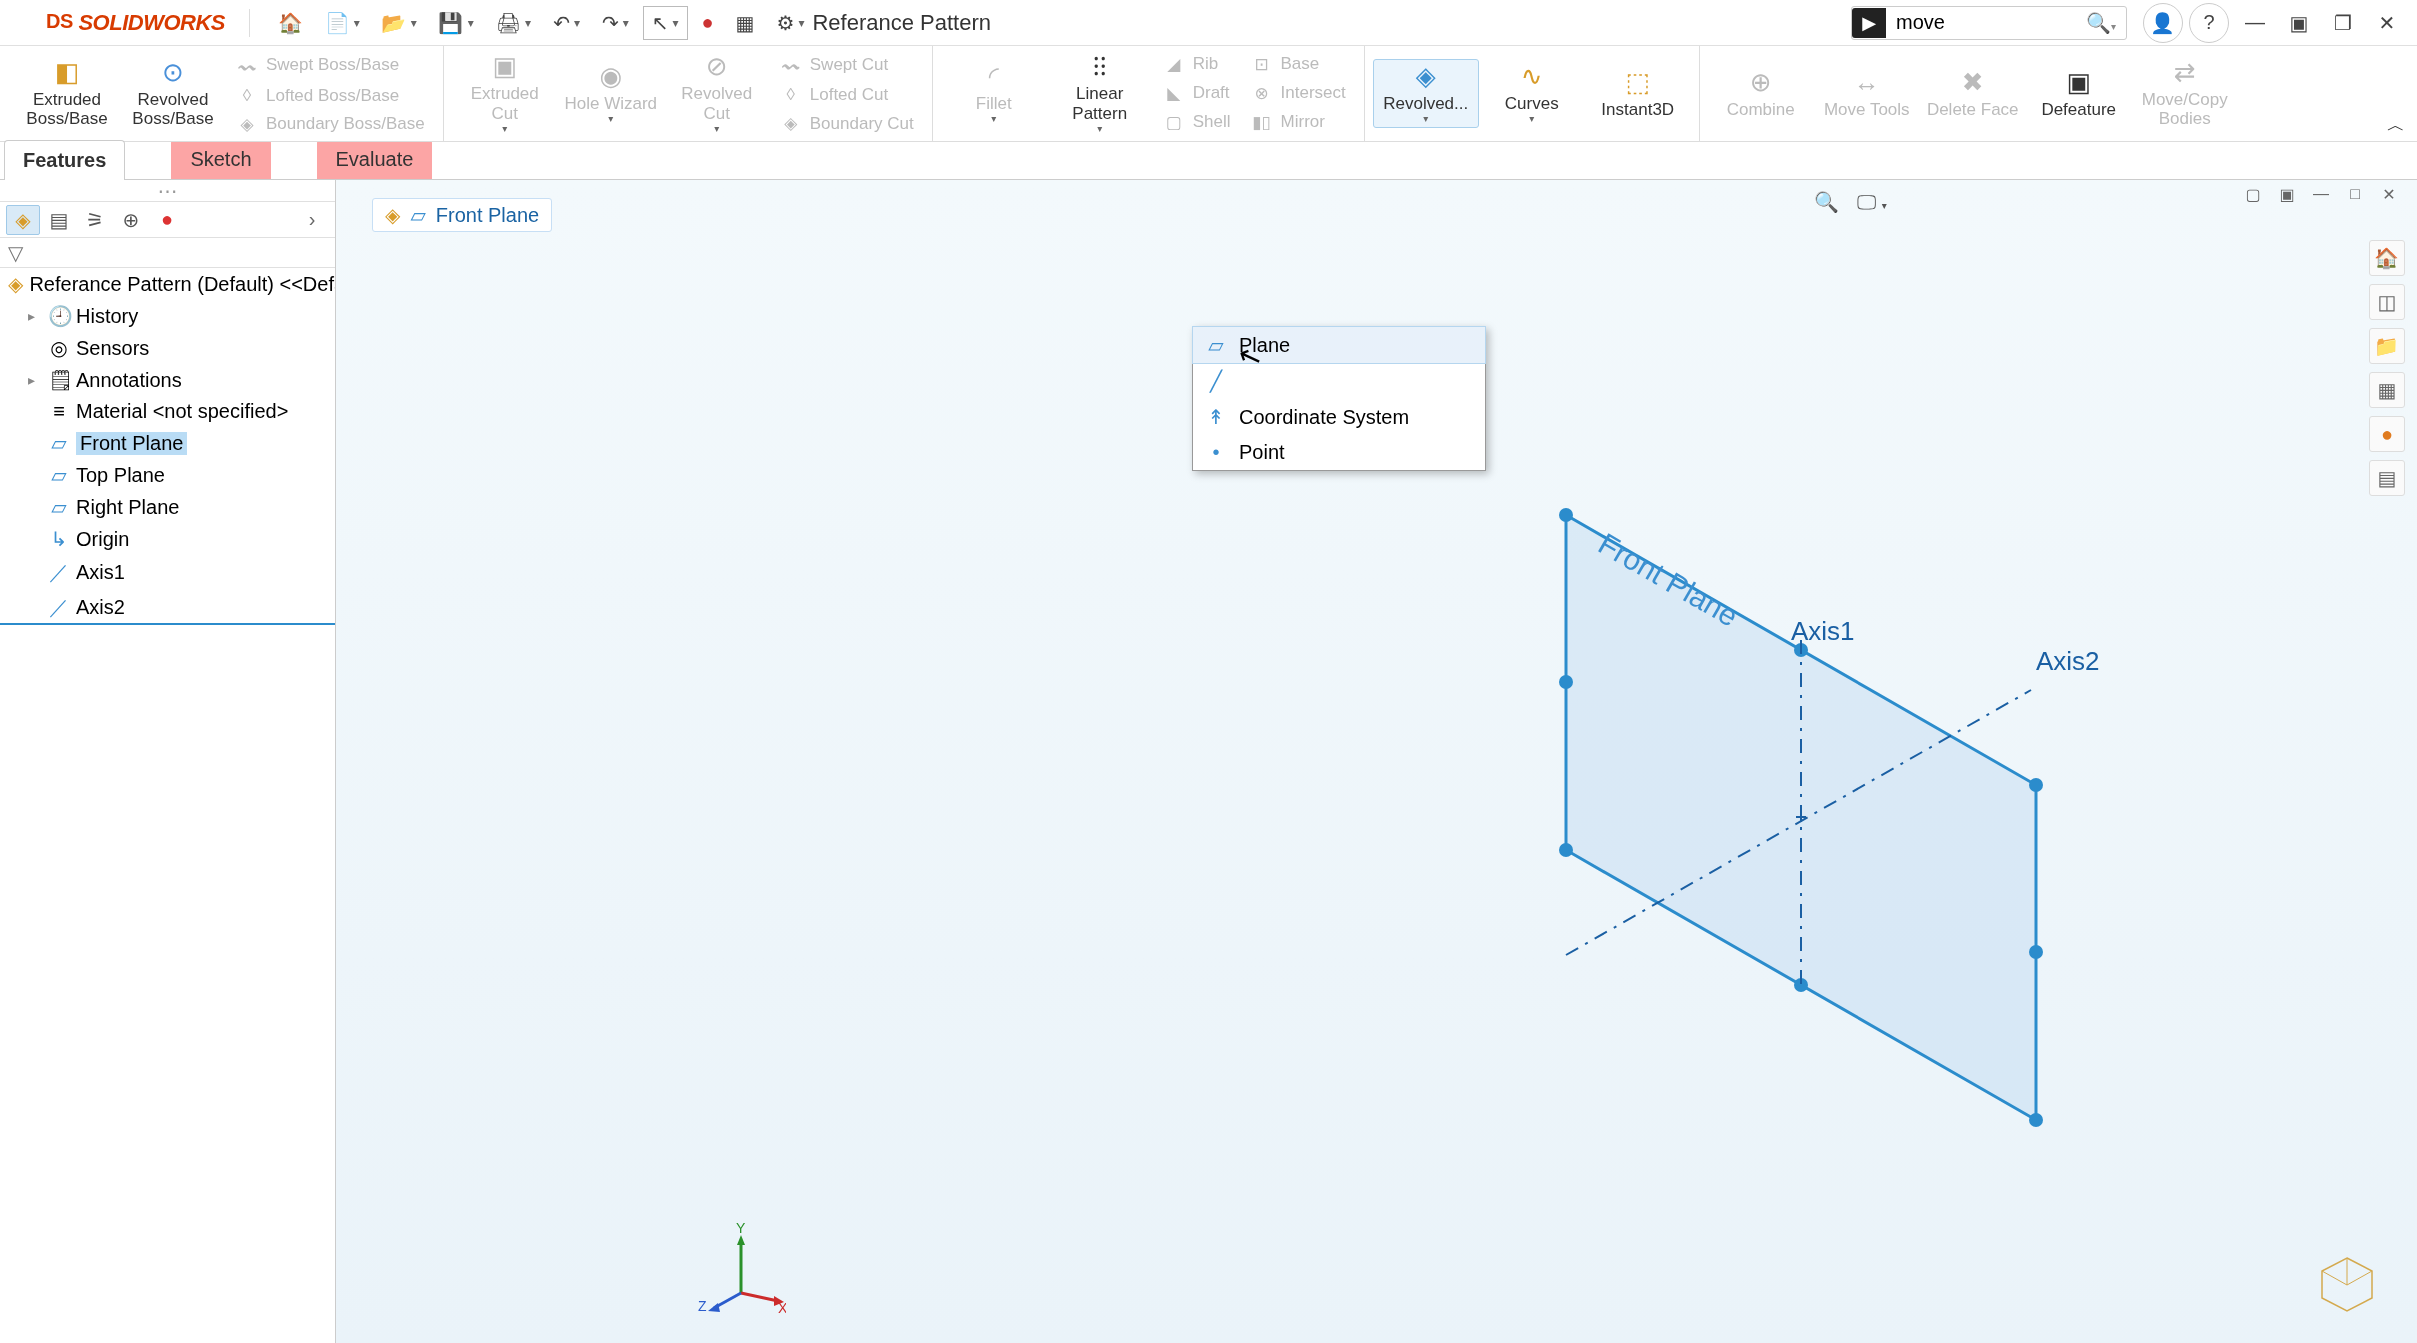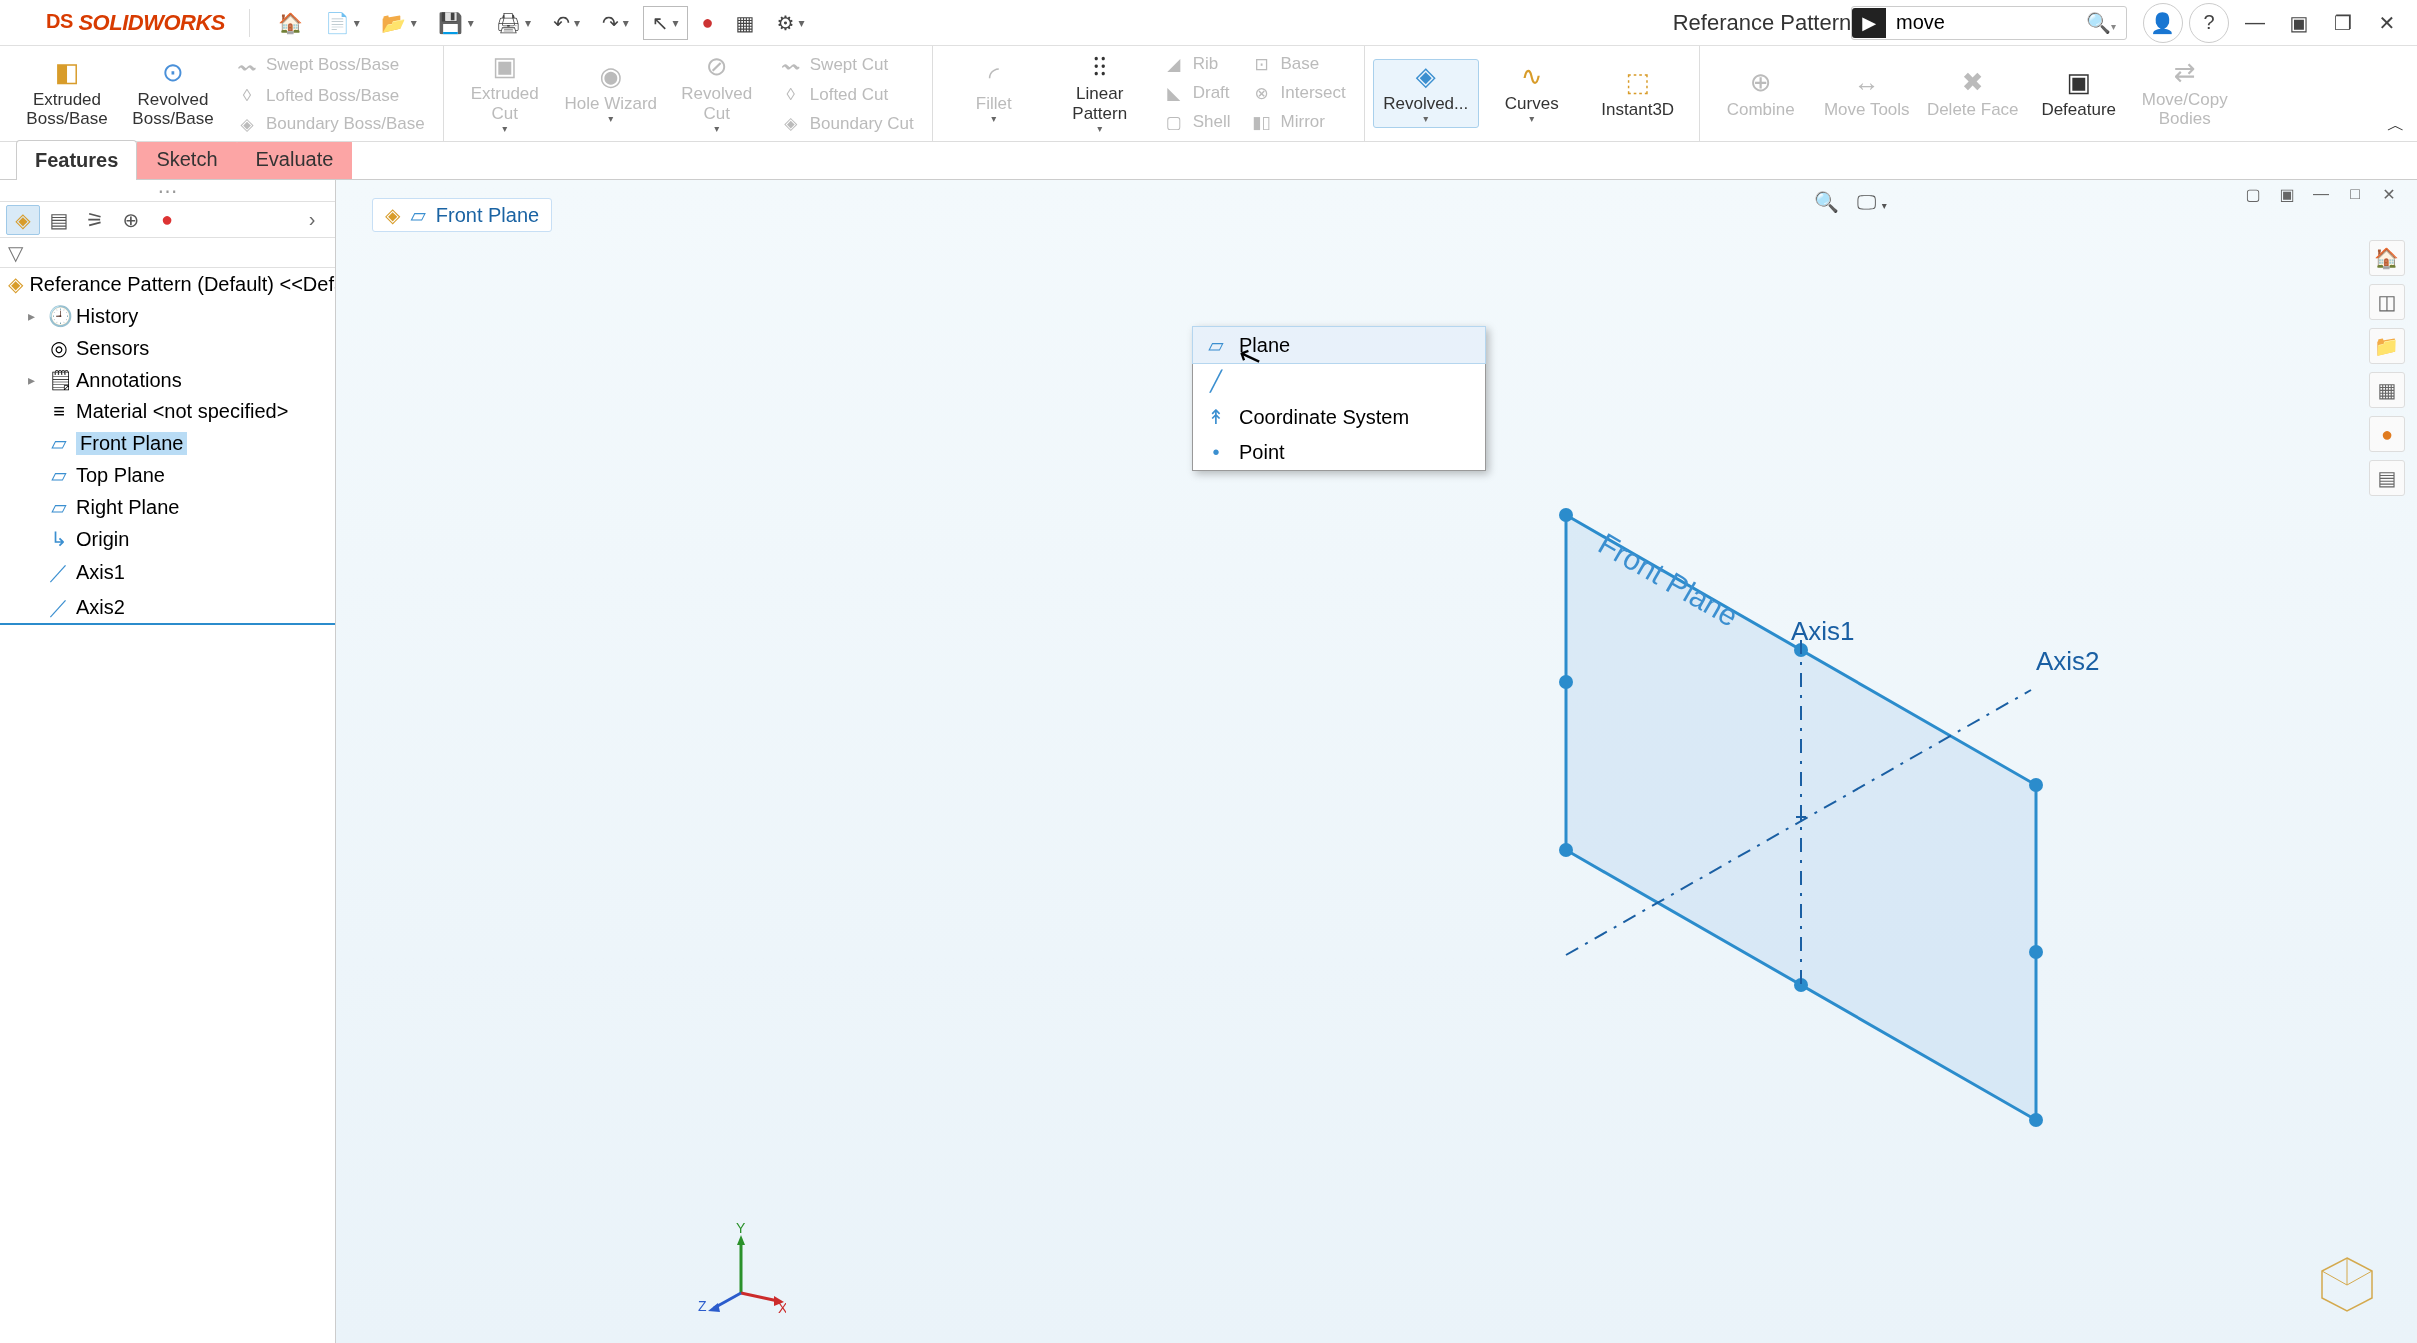--- a/index.html
+++ b/index.html
@@ -9,21 +9,21 @@
 .title-bar { height: 46px; display: flex; align-items: center; background: #fff; border-bottom: 1px solid #e0e0e0; }
 .logo { color: #d83b01; font-weight: bold; font-style: italic; padding: 0 14px; font-size: 22px; letter-spacing: -0.5px; margin-left: 32px; }
 .logo .ds { font-size: 20px; font-style: normal; vertical-align: top; }
 .menubar { display: flex; gap: 2px; }
 .menubar .menu-item { padding: 6px 12px; font-size: 20px; cursor: pointer; }
 .pin-icon { padding: 6px 10px; color: #777; }
 .toolbar-sep { width: 1px; height: 28px; background: #ddd; margin: 0 10px; }
 .qa-toolbar { display: flex; align-items: center; gap: 6px; margin-left: 10px; }
 .qa-btn { padding: 4px 8px; display: flex; align-items: center; gap: 2px; cursor: pointer; color: #444; position: relative; }
 .qa-btn .drop { font-size: 12px; color: #666; margin-left: 2px; }
-.title-text { flex: 1; text-align: right; font-size: 22px; color: #333; }
+.title-text { flex: 1; text-align: left; font-size: 22px; color: #333; }
 .search-box { display: flex; align-items: center; border: 1px solid #ccc; border-radius: 3px; height: 34px; margin-right: 16px; }
 .search-prefix { background: #222; color: #fff; padding: 4px 10px; font-size: 18px; border-radius: 3px 0 0 3px; }
 .search-input { border: none; padding: 4px 10px; width: 190px; font-size: 20px; outline: none; }
 .search-mag { padding: 0 10px; color: #888; }
 .win-controls { display: flex; gap: 4px; margin-right: 10px; }
 .win-btn { width: 40px; height: 40px; display: flex; align-items: center; justify-content: center; color: #444; cursor: pointer; }
 .help-btn { width: 40px; height: 40px; display: flex; align-items: center; justify-content: center; color: #444; border-radius: 50%; border: 1px solid #ccc; cursor: pointer; margin-right: 6px; }
 
 
 .ribbon { height: 96px; background: #fff; border-bottom: 1px solid #ddd; display: flex; align-items: stretch; position: relative; padding-left: 6px; }
@@ -32,21 +32,21 @@
 .ribbon-big.disabled { color: #bbb; }
 .ribbon-big .icon { font-size: 26px; margin-bottom: 2px; }
 .ribbon-big .drop-small { font-size: 10px; color: #666; }
 .ribbon-small-col { display: flex; flex-direction: column; justify-content: center; gap: 4px; padding: 0 6px; }
 .ribbon-small { display: flex; align-items: center; gap: 8px; font-size: 17px; color: #bbb; padding: 2px 4px; white-space: nowrap; }
 .ribbon-small .icon { width: 22px; text-align: center; }
 .ribbon-big.block { line-height: 1.15; }
 .ribbon-collapse { position: absolute; right: 12px; bottom: 4px; color: #333; font-size: 18px; cursor: pointer; }
 
 
-.tab-strip { height: 38px; display: flex; align-items: flex-end; background: #fff; border-bottom: 1px solid #ccc; padding-left: 16px; }
+.tab-strip { height: 38px; display: flex; align-items: flex-end; background: #fff; border-bottom: 1px solid #ccc; padding-left: 4px; gap: 46px; }
 .tab { padding: 8px 18px; font-size: 20px; cursor: pointer; border: 1px solid transparent; border-bottom: none; background: #fca5a5; color: #333; border-radius: 4px 4px 0 0; }
 .tab.active { background: #fff; border-color: #ccc; font-weight: bold; position: relative; top: 1px; }
 
 
 .main { display: flex; height: calc(1343px - 46px - 96px - 38px); position: relative; }
 .side-panel { width: 336px; background: #fff; border-right: 1px solid #ccc; display: flex; flex-direction: column; }
 .panel-header-row { height: 22px; display: flex; align-items: center; justify-content: center; color: #999; font-size: 20px; border-bottom: 1px solid #e0e0e0; }
 .panel-toolbar { height: 36px; display: flex; align-items: center; border-bottom: 1px solid #e0e0e0; gap: 2px; padding: 0 6px; }
 .ptool { width: 34px; height: 30px; display: flex; align-items: center; justify-content: center; cursor: pointer; color: #555; }
 .ptool.active { background: #d9eaf7; border: 1px solid #9fc9e8; border-radius: 2px; }

